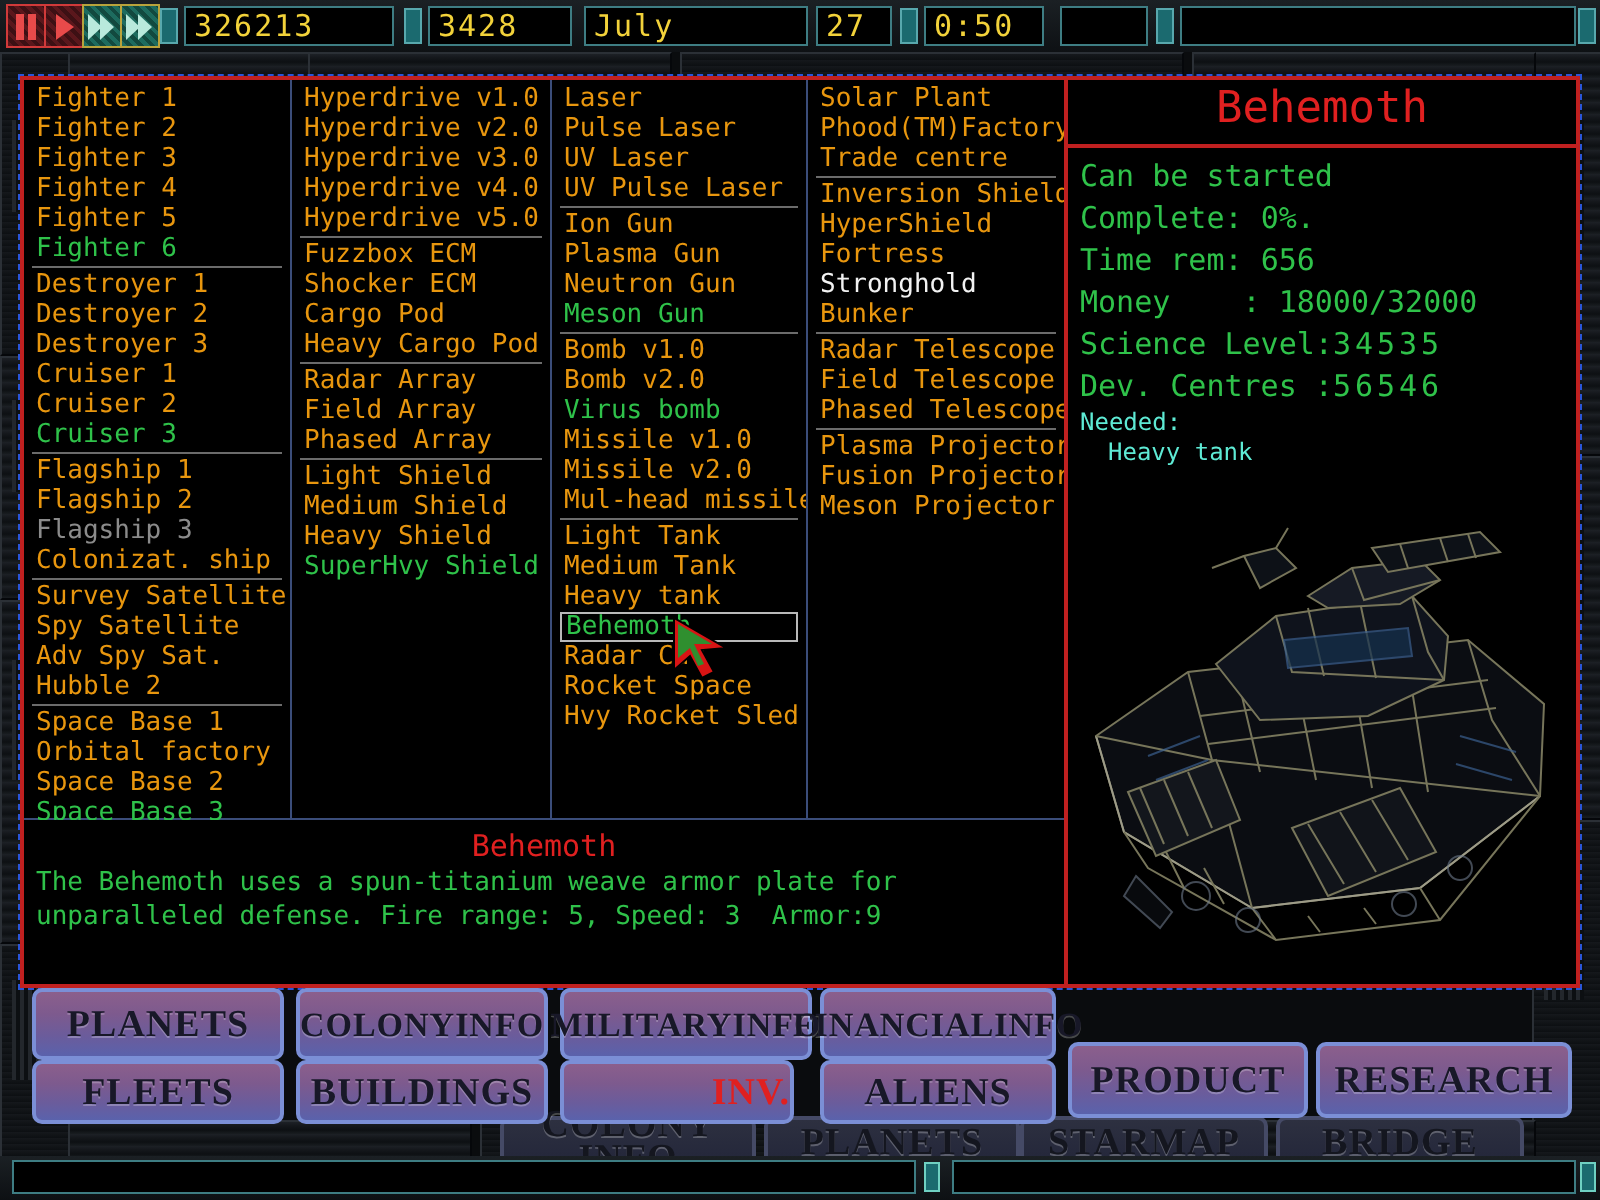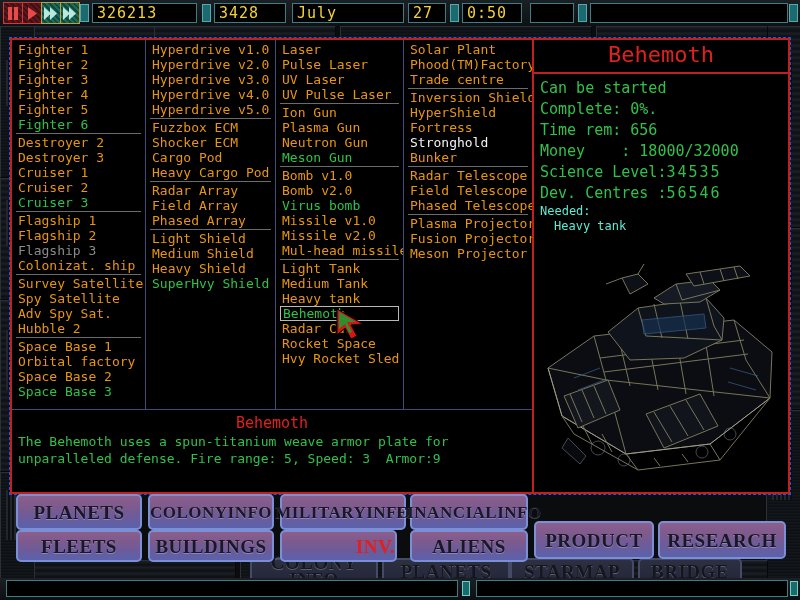--- a/index.html
+++ b/index.html
@@ -174,20 +174,21 @@
 
   <div id="listzone">
     <div class="col" id="col0" style="left:0;width:134px;">
         <div class="item">Fighter 1</div>
         <div class="item">Fighter 2</div>
         <div class="item">Fighter 3</div>
         <div class="item">Fighter 4</div>
         <div class="item">Fighter 5</div>
         <div class="item green">Fighter 6</div>
         <div class="grp"></div>
+        <div class="item">Destroyer 1</div>
         <div class="item">Destroyer 2</div>
         <div class="item">Destroyer 3</div>
         <div class="item">Cruiser 1</div>
         <div class="item">Cruiser 2</div>
         <div class="item green">Cruiser 3</div>
         <div class="grp"></div>
         <div class="item">Flagship 1</div>
         <div class="item">Flagship 2</div>
         <div class="item grey">Flagship 3</div>
         <div class="item">Colonizat. ship</div>
@@ -346,21 +347,21 @@
 <div id="backRow">
     <div class="btn dim" style="left: 250px; top: 558px; width: 128px; height: 26px;">
       <span style="display: block;">COLONY INFO</span>
     </div>
     <div class="btn dim" style="left: 382px; top: 558px; width: 128px; height: 26px;">
       <span style="display: block;">PLANETS</span>
     </div>
     <div class="btn dim" style="left: 510px; top: 558px; width: 124px; height: 26px;">
       <span style="display: block;">STARMAP</span>
     </div>
-    <div class="btn dim" style="left: 638px; top: 558px; width: 104px; height: 26px;">
+    <div class="btn dim" style="left: 638px; top: 558px; width: 124px; height: 26px;">
       <span style="display: block;">BRIDGE</span>
     </div>
   </div>
 
 <div id="btnRow1">
     <div class="btn" style="left: 16px; top: 494px; width: 126px; height: 36px;">
       <span style="display: block;">PLANETS</span>
     </div>
     <div class="btn two" style="left: 148px; top: 494px; width: 126px; height: 36px;">
       <span style="display: block;">COLONY</span>

